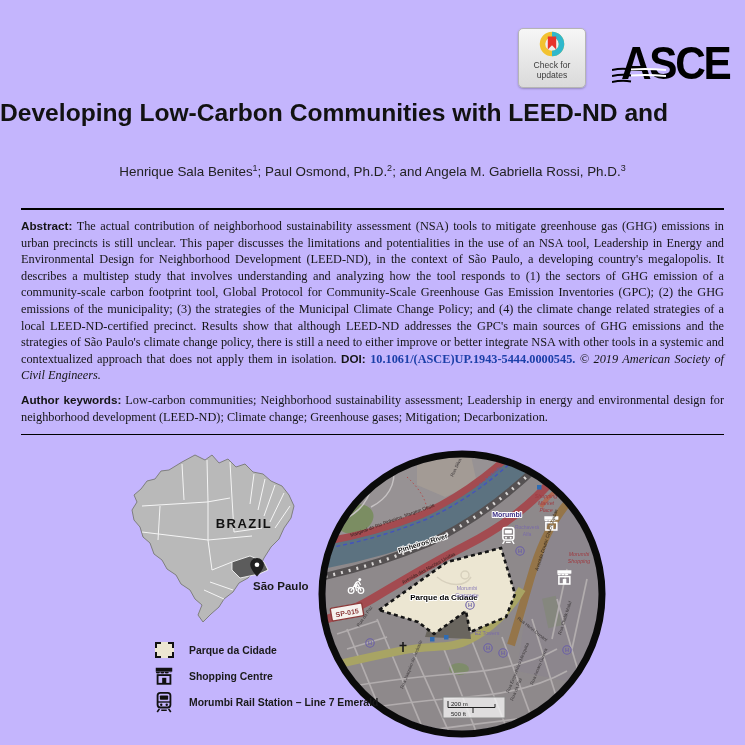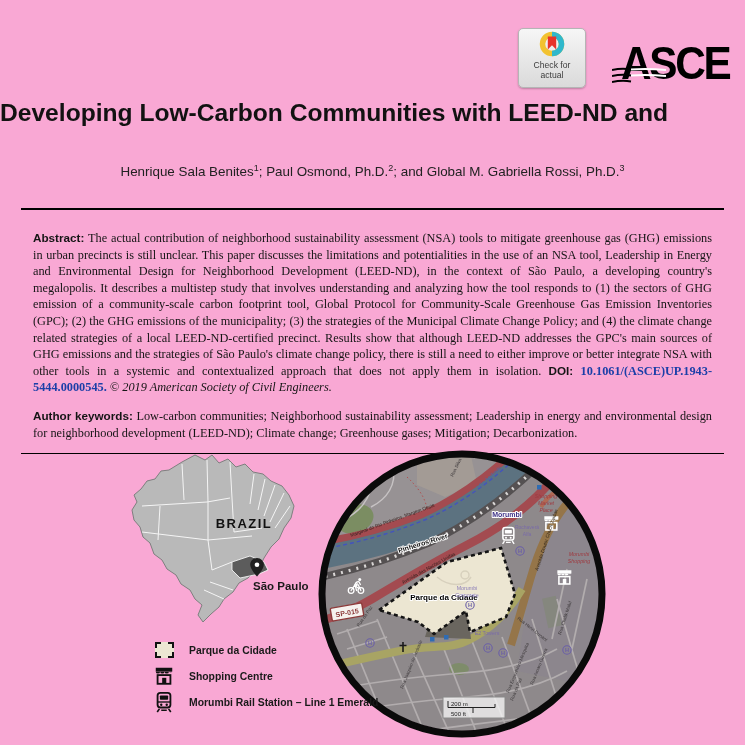--- a/index.html
+++ b/index.html
@@ -1,16 +1,16 @@
 <!DOCTYPE html>
 <html><head>
 <meta charset="utf-8">
 <style>
   html,body{margin:0;padding:0;background:#fff;}
-  .page{position:relative;width:745px;height:745px;background:#f9a8d4;overflow:hidden;
+  .page{position:relative;width:745px;height:745px;background:#c4b5fd;overflow:hidden;
         font-family:"Liberation Sans",sans-serif;}
 
   
   .badge{position:absolute;left:518px;top:28px;width:66px;height:58px;
          border:1px solid #b5b5b5;border-radius:5px;
          background:linear-gradient(#f6f6f6,#dadada);
          box-shadow:0 1px 2px rgba(0,0,0,.25);text-align:center;cursor:pointer;}
   .badge svg{display:block;margin:2px auto 0;}
   .badge-text{font-size:8.6px;line-height:9.6px;color:#3c3c3c;}
   .asce{position:absolute;left:621px;top:40px;width:120px;height:50px;}
@@ -22,21 +22,21 @@
   .title{position:absolute;top:96px;left:0;right:0;
          font-weight:bold;font-size:24.6px;line-height:33px;color:#121212;}
   .authors{position:absolute;top:163px;left:0;right:0;text-align:center;
            font-size:13.4px;color:#222;}
   .authors sup{font-size:9px;}
 
   
   .bodyblock{position:absolute;left:21px;top:208px;width:703px;
              border-top:2.6px solid #000;padding-top:8px;}
   .abstract,.keywords{font-family:"Liberation Serif",serif;font-size:12.3px;
-             line-height:16.6px;text-align:justify;color:#151515;margin:12px;}
+             line-height:16.6px;text-align:justify;color:#151515;margin:0;}
   .keywords{margin-top:8px;}
   .lead{font-family:"Liberation Sans",sans-serif;font-weight:bold;font-size:11.7px;}
   .doi{color:#1b3fa8;font-weight:bold;cursor:pointer;text-decoration:none;}
   .copy{font-style:italic;}
   .thinrule{margin-top:9px;border-top:1.4px solid #000;height:0;}
 
   
   .brazil{position:absolute;left:112px;top:450px;}
   .inset{position:absolute;left:317px;top:449px;}
   .legend{position:absolute;left:151px;top:637px;}
@@ -81,40 +81,40 @@
 <div class="page">
 
   <div class="badge">
     <svg width="36" height="30" viewBox="0 0 36 30">
       <circle cx="18" cy="13" r="9.5" fill="none" stroke="#f2c230" stroke-width="5.5"></circle>
       <path d="M18,3.5 a9.5,9.5 0 0 1 0,19" fill="none" stroke="#2fb8cc" stroke-width="5.5"></path>
       <path d="M13.8,5.5 h8.4 v13 l-4.2,-4.2 l-4.2,4.2 z" fill="#e8332a"></path>
     </svg>
     <div class="badge-text">
       <span style="display:block">Check for</span>
-      <span style="display:block">actual</span>
+      <span style="display:block">updates</span>
     </div>
   </div>
 
   <div class="asce">
     <div class="asce-text">ASCE</div>
     <svg class="asce-waves" width="80" height="22" viewBox="0 0 80 22">
       <path d="M0,5 Q10,3 19,4.5" stroke="#000" stroke-width="2" fill="none"></path>
       <path d="M0,11 Q10,9 19,10.5" stroke="#000" stroke-width="2" fill="none"></path>
       <path d="M0,17 Q10,15 19,16.5" stroke="#000" stroke-width="2" fill="none"></path>
       <path d="M19,4.5 Q36,3.5 54,5" stroke="#fff" stroke-width="2" fill="none"></path>
       <path d="M19,10.5 Q36,9.5 54,11" stroke="#fff" stroke-width="2" fill="none"></path>
     </svg>
   </div>
 
   <div class="title">
     <div>Developing Low-Carbon Communities with LEED-ND and</div>
   </div>
 
-  <div class="authors"><span>Henrique Sala Benites</span><sup>1</sup><span>; Paul Osmond, Ph.D.</span><sup>2</sup><span>; and Global M. Gabriella Rossi, Ph.D.</span><sup>3</sup></div>
+  <div class="authors"><span>Henrique Sala Benites</span><sup>1</sup><span>; Paul Osmond, Ph.D.</span><sup>2</sup><span>; and Angela M. Gabriella Rossi, Ph.D.</span><sup>3</sup></div>
 
   <div class="bodyblock">
     <p class="abstract"><span class="lead">Abstract:</span> <span>The actual contribution of neighborhood sustainability assessment (NSA) tools to mitigate greenhouse gas (GHG) emissions in urban precincts is still unclear. This paper discusses the limitations and potentialities in the use of an NSA tool, Leadership in Energy and Environmental Design for Neighborhood Development (LEED-ND), in the context of São Paulo, a developing country's megalopolis. It describes a multistep study that involves understanding and analyzing how the tool responds to (1) the sectors of GHG emission of a community-scale carbon footprint tool, Global Protocol for Community-Scale Greenhouse Gas Emission Inventories (GPC); (2) the GHG emissions of the municipality; (3) the strategies of the Municipal Climate Change Policy; and (4) the climate change related strategies of a local LEED-ND-certified precinct. Results show that although LEED-ND addresses the GPC's main sources of GHG emissions and the strategies of São Paulo's climate change policy, there is still a need to either improve or better integrate NSA with other tools in a systemic and contextualized approach that does not apply them in isolation.</span> <span class="lead">DOI:</span> <a class="doi">10.1061/(ASCE)UP.1943-5444.0000545.</a> <span class="copy">© 2019 American Society of Civil Engineers.</span></p>
     <p class="keywords"><span class="lead">Author keywords:</span> <span>Low-carbon communities; Neighborhood sustainability assessment; Leadership in energy and environmental design for neighborhood development (LEED-ND); Climate change; Greenhouse gases; Mitigation; Decarbonization.</span></p>
     <div class="thinrule"></div>
   </div>
 
   <svg class="brazil" width="215" height="185" viewBox="0 0 215 185">
     <path d="M70,12 L83,5 L93,10 L100,5 L107,13 L116,9 L124,17 L133,14 L141,22 L151,24 L159,31 L170,36 L177,45 L182,56 L179,68 L172,78 L167,89 L159,97 L152,108 L148,116 L142,122 L136,128 L127,133 L121,142 L112,149 L107,157 L99,164 L91,172 L86,165 L90,155 L83,149 L78,140 L69,134 L64,125 L55,119 L50,110 L42,104 L38,93 L31,87 L28,77 L22,70 L20,60 L25,52 L22,45 L29,39 L35,31 L43,29 L49,21 L57,20 Z" fill="#b9b9b9" stroke="#7f7f7f" stroke-width="1"></path>
     <g stroke="#fff" stroke-width="1" opacity="0.85" fill="none">
@@ -331,17 +331,17 @@
           </svg>
       </span>
       <span class="legend-label">Shopping Centre</span>
     </div>
     <div class="legend-row">
       <span class="legend-icon">
         <svg width="22" height="22" viewBox="0 0 24 24" style="color:#111">
             <use href="#train-glyph"></use>
           </svg>
       </span>
-      <span class="legend-label">Morumbi Rail Station – Line 1 Emerald</span>
+      <span class="legend-label">Morumbi Rail Station – Line 7 Emerald</span>
     </div>
   </div>
 
 </div>
 
 </body></html>

